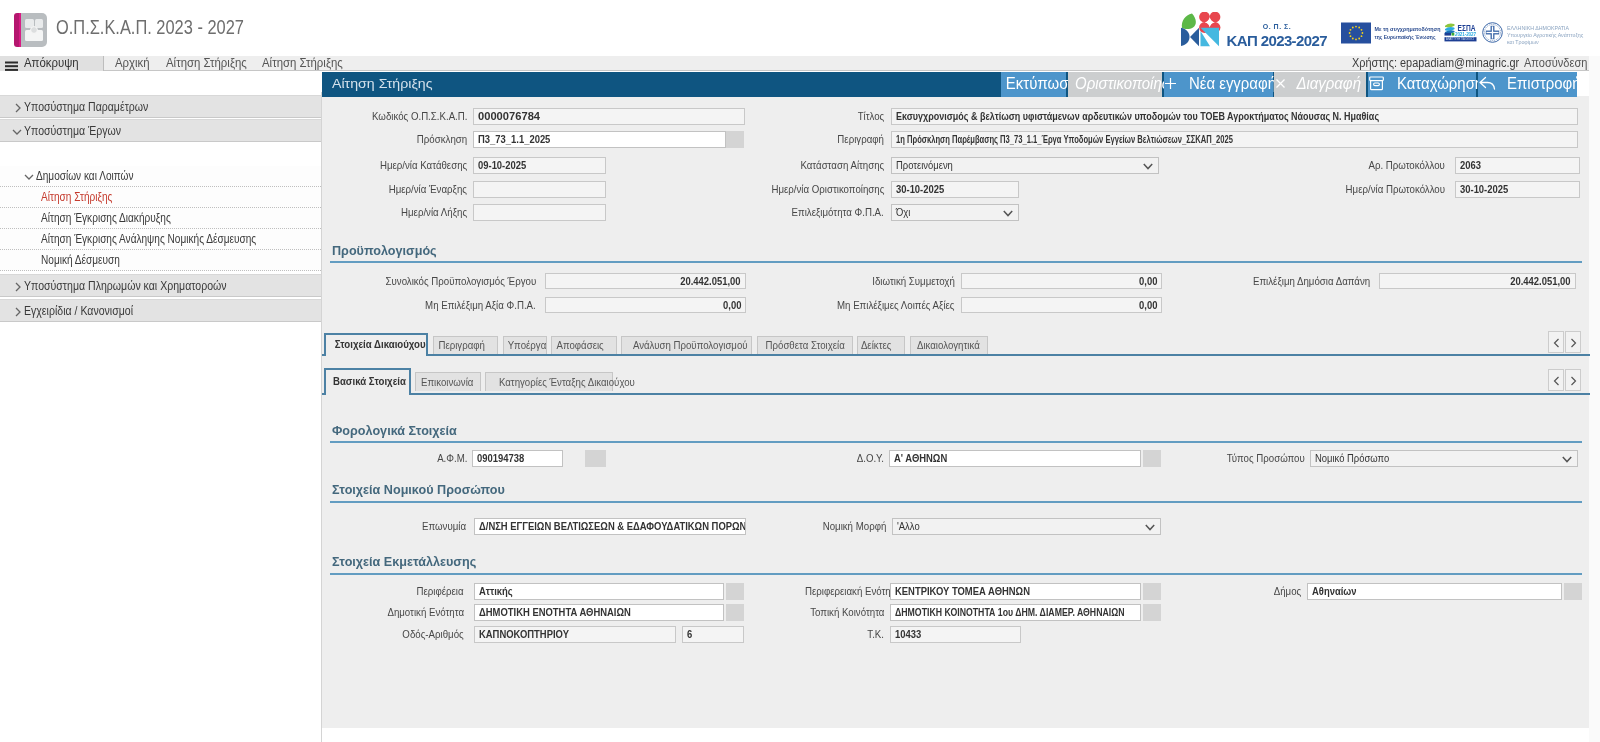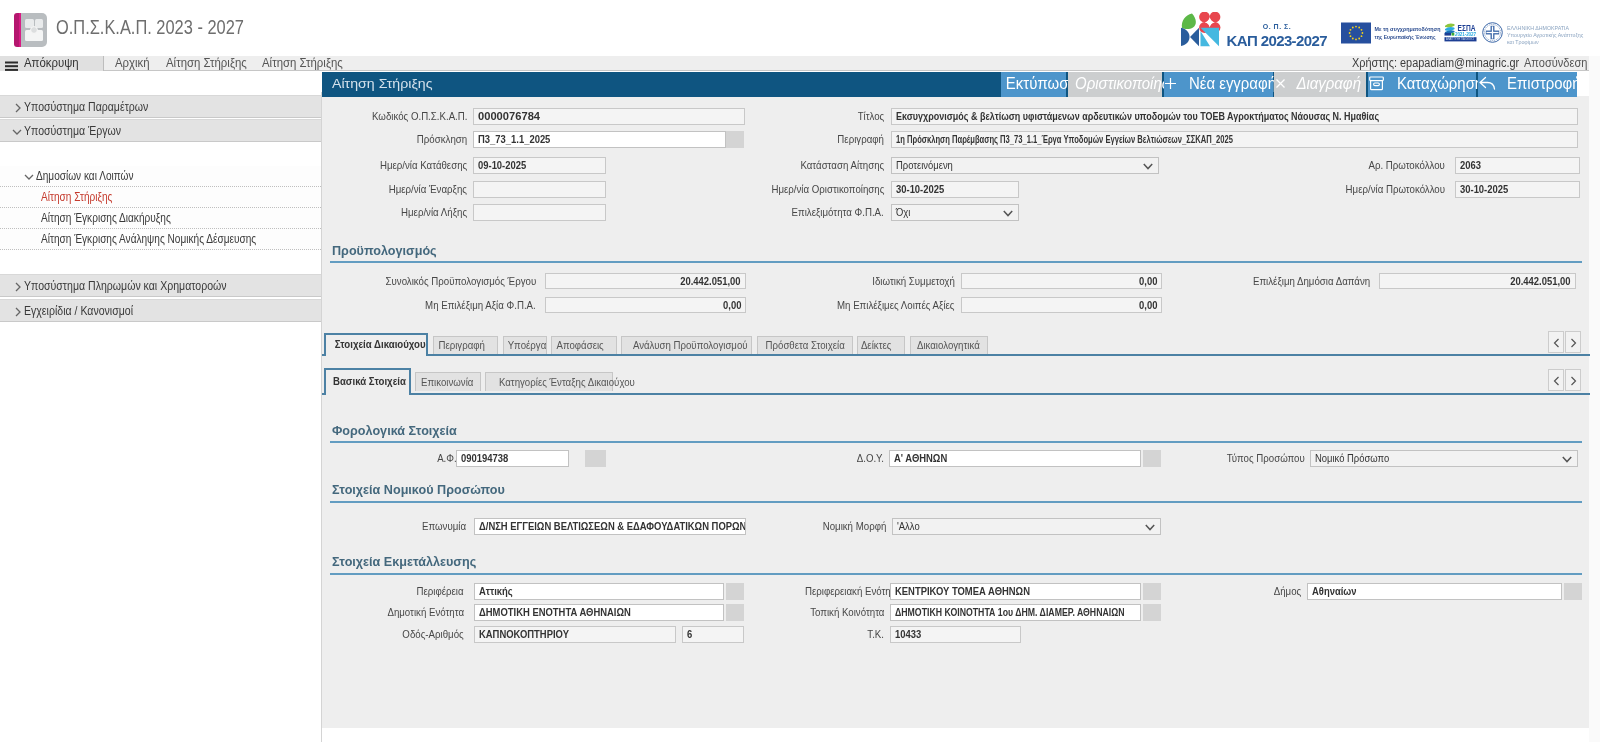--- a/index.html
+++ b/index.html
@@ -170,20 +170,23 @@
     </div>
   <div class="abs sitem" style="top:95px;color:#c53b2e;">
       <span style="position:absolute;left:41px;"><span class="t">Αίτηση Στήριξης</span></span>
     </div>
   <div class="abs sitem" style="top:116px;">
       <span style="position:absolute;left:41px;"><span class="t">Αίτηση Έγκρισης Διακήρυξης</span></span>
     </div>
   <div class="abs sitem" style="top:137px;">
       <span style="position:absolute;left:41px;"><span class="t">Αίτηση Έγκρισης Ανάληψης Νομικής Δέσμευσης</span></span>
     </div>
+  <div class="abs sitem" style="top:158px;">
+      <span style="position:absolute;left:41px;"><span class="t">Νομική Δέσμευση</span></span>
+    </div>
   <div class="abs sgrp" style="top:182px;">
       <svg class="chev" style="left:13px;top:7px;" viewBox="0 0 10 10">
         <polyline points="3,1 7,5 3,9" fill="none" stroke="#666" stroke-width="1.3"></polyline>
       </svg>
       <span style="position:absolute;left:24px;"><span class="t">Υποσύστημα Πληρωμών και Χρηματοροών</span></span>
     </div>
   <div class="abs sgrp" style="top:207px;">
       <svg class="chev" style="left:13px;top:7px;" viewBox="0 0 10 10">
         <polyline points="3,1 7,5 3,9" fill="none" stroke="#666" stroke-width="1.3"></polyline>
       </svg>
@@ -290,21 +293,21 @@
     </div>
   <div class="chevbtn" style="left:1243px;top:273px;">
       <svg width="7" height="10" viewBox="0 0 7 10">
         <polyline points="1.5,1 5.5,5 1.5,9" fill="none" stroke="#555" stroke-width="1.2"></polyline>
       </svg>
     </div>
 
   <div class="sechdr" style="left:10px;top:327px;"><span class="t">Φορολογικά Στοιχεία</span></div>
   <div class="secline" style="left:8px;top:345px;width:1252px;"></div>
   <div class="lbl" style="left:10px;top:354px;width:135px;"><span class="t">Α.Φ.Μ.</span></div>
-  <div class="inp" style="left:134px;top:354px;width:113px;"><span class="t">090194738</span></div>
+  <div class="inp" style="left:150px;top:354px;width:91px;"><span class="t">090194738</span></div>
   <div class="lkbtn" style="left:263px;top:354px;width:21px;"></div>
   <div class="lbl" style="left:322px;top:354px;width:240px;"><span class="t">Δ.Ο.Υ.</span></div>
   <div class="inp" style="left:567px;top:354px;width:252px;"><span class="t">Α' ΑΘΗΝΩΝ</span></div>
   <div class="lkbtn" style="left:821px;top:354px;"></div>
   <div class="lbl" style="left:783px;top:354px;width:200px;"><span class="t">Τύπος Προσώπου</span></div>
   <div class="inp sel" style="left:988px;top:354px;width:268px;font-weight:normal;"><span class="t">Νομικό Πρόσωπο</span><svg class="ch" viewBox="0 0 10 7">
         <polyline points="0.8,1 5,5.6 9.2,1" fill="none" stroke="#555" stroke-width="1.5"></polyline>
       </svg></div>
 
   <div class="sechdr" style="left:10px;top:386px;"><span class="t">Στοιχεία Νομικού Προσώπου</span></div>

